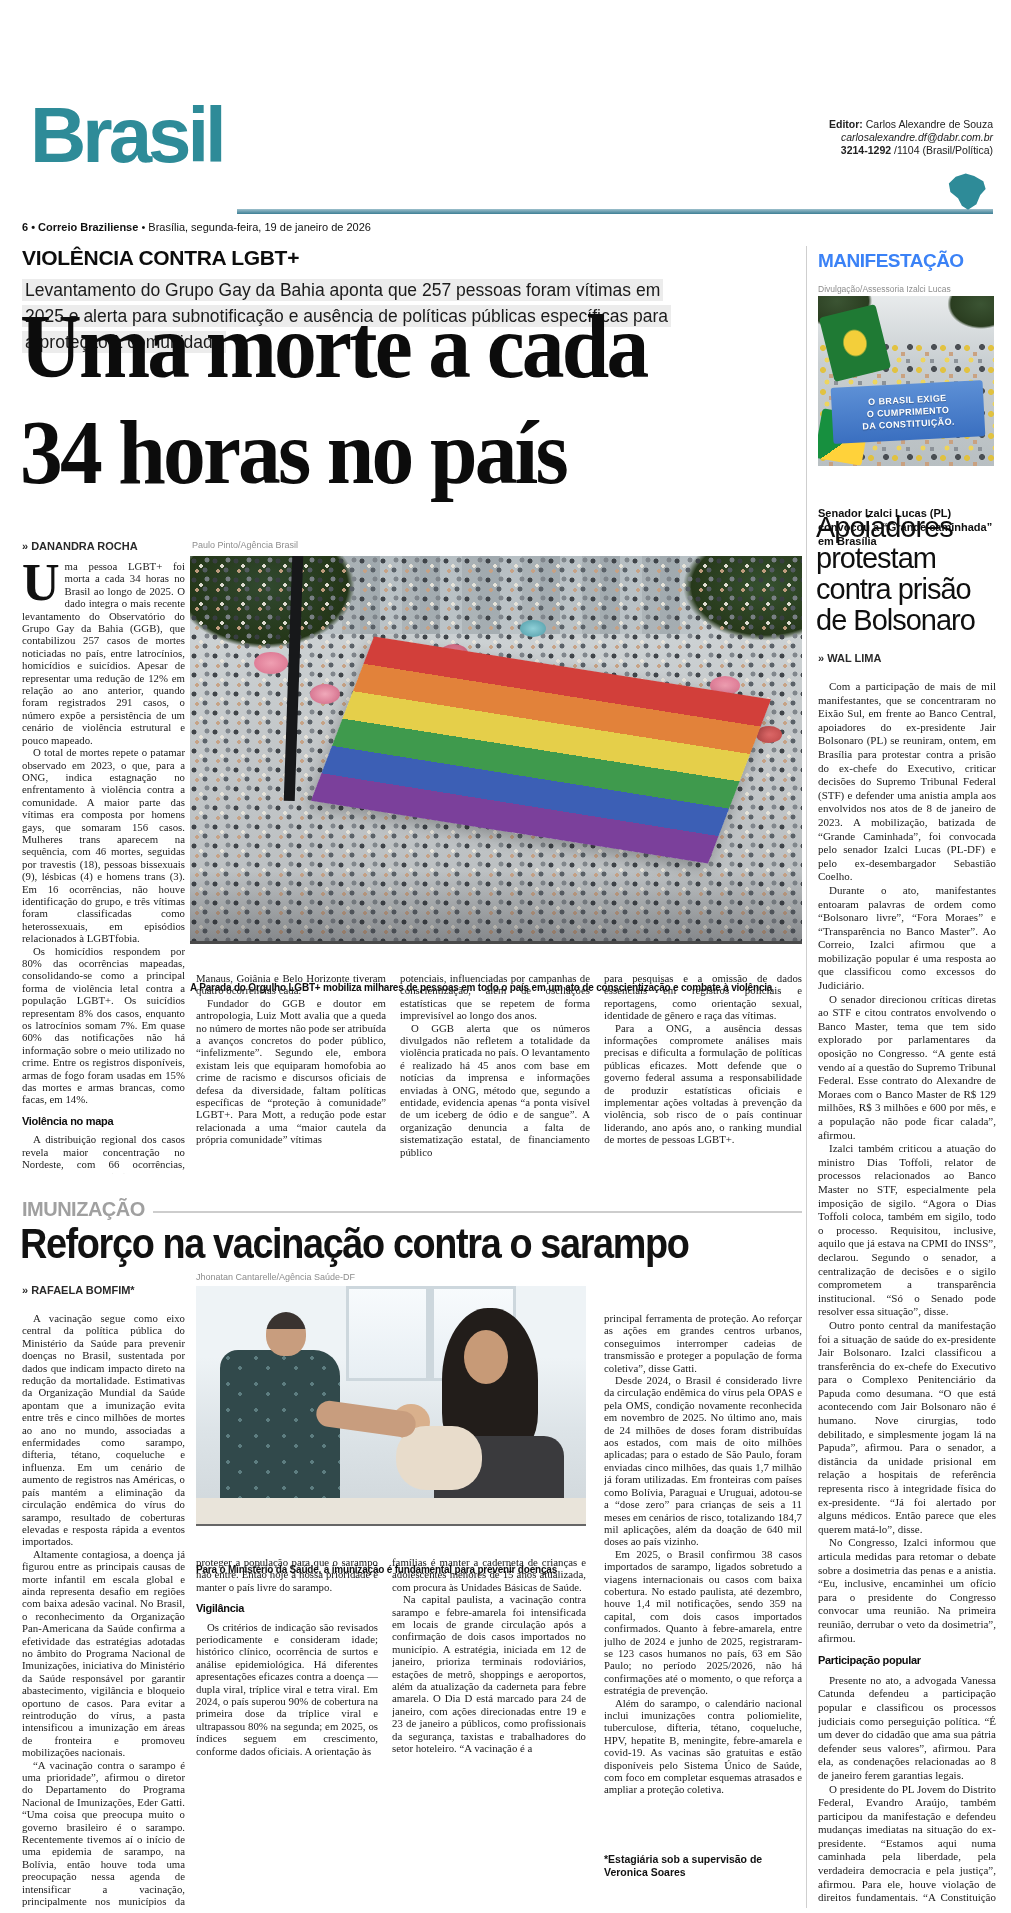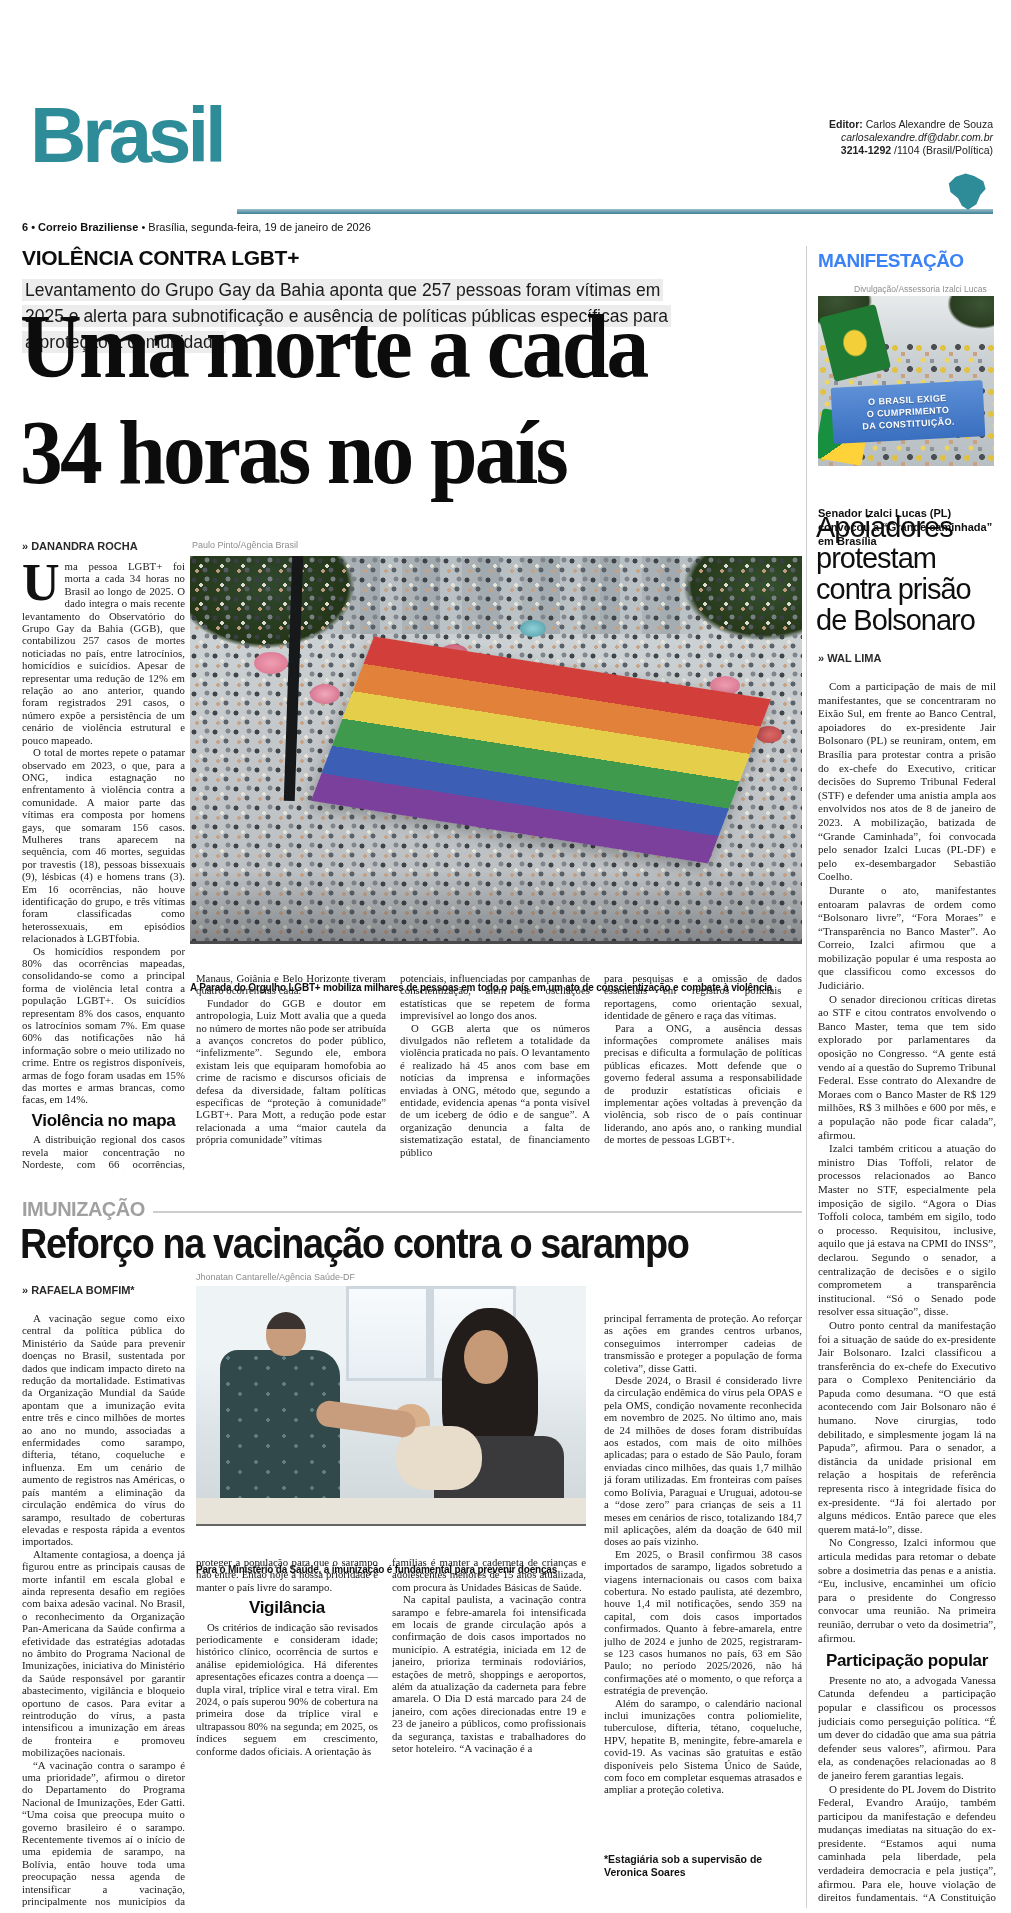--- a/index.html
+++ b/index.html
@@ -36,22 +36,22 @@
   .credit{font-family:"Liberation Sans",sans-serif;font-size:9px;color:#8d8d8d;}
   .m-credit{position:absolute;left:192px;top:540px;}
 
   .caption{font-family:"Liberation Sans",sans-serif;font-weight:bold;color:#0e0e0e;margin-top:32px;}
   .m-caption{position:absolute;left:190px;top:950px;width:612px;font-size:10px;
         letter-spacing:-0.2px;white-space:nowrap;overflow:hidden;}
 
   .col{position:absolute;overflow:hidden;font-size:10.8px;line-height:12.4px;text-align:justify;hyphens:auto;}
   .para{margin:0;text-indent:11px;}
   .para.noind{text-indent:0;}
-  .subhead{font-family:"Liberation Sans",sans-serif;font-weight:bold;font-size:17px;
-        letter-spacing:-0.3px;color:#0d0d0d;margin:9px 0 6px;text-indent:0;text-align:center;}
+  .subhead{font-family:"Liberation Sans",sans-serif;font-weight:bold;font-size:11px;
+        letter-spacing:-0.3px;color:#0d0d0d;margin:9px 0 6px;text-indent:0;text-align:left;}
   .dropcap{float:left;font-family:"Liberation Serif",serif;font-weight:bold;font-size:52px;
         line-height:42px;padding:2px 5px 0 0;color:#111;}
 
   #m-col1{left:22px;top:560px;width:163px;height:614px;}
   #m-col2{left:196px;top:972px;width:190px;height:200px;}
   #m-col3{left:400px;top:972px;width:190px;height:200px;}
   #m-col4{left:604px;top:972px;width:198px;height:200px;}
 
   
   .photo{position:absolute;overflow:hidden;}
@@ -126,21 +126,21 @@
   .baby{position:absolute;left:200px;top:140px;width:86px;height:64px;border-radius:30px;
         background:#e8dcCB;background:#e8dccb;}
   .baby-head{position:absolute;left:196px;top:118px;width:38px;height:36px;border-radius:50%;
         background:#d9b08c;}
   .vac-table{position:absolute;left:0;bottom:0;width:100%;height:26px;background:#e9e4da;}
 
   
   .side-rule{position:absolute;left:806px;top:246px;width:1px;height:1662px;background:#cfcfcf;}
   .side-kicker{position:absolute;left:818px;top:250px;font-family:"Liberation Sans",sans-serif;
         font-weight:bold;font-size:19px;letter-spacing:-0.5px;color:#3b82f6;}
-  .side-credit{position:absolute;left:818px;top:284px;font-size:8.5px;margin-left:36px;}
+  .side-credit{position:absolute;left:818px;top:284px;font-size:8.5px;}
   #side-photo{left:818px;top:296px;width:176px;height:170px;
         background:linear-gradient(#e8ebec,#c8ced1 40%,#b8bfc2);}
   .side-caption{position:absolute;left:818px;top:474px;width:180px;font-size:11px;line-height:14px;}
   .side-headline{position:absolute;left:816px;top:512px;width:184px;font-family:"Liberation Sans",sans-serif;
         font-weight:400;font-size:29px;line-height:31px;letter-spacing:-1px;color:#0f0f0f;}
   .side-byline{position:absolute;left:818px;top:652px;}
   #side-body{left:818px;top:680px;width:178px;height:1226px;font-size:11px;line-height:13.6px;}
 
   
   .prot-tree-l{left:-26px;top:-30px;width:90px;height:70px;

